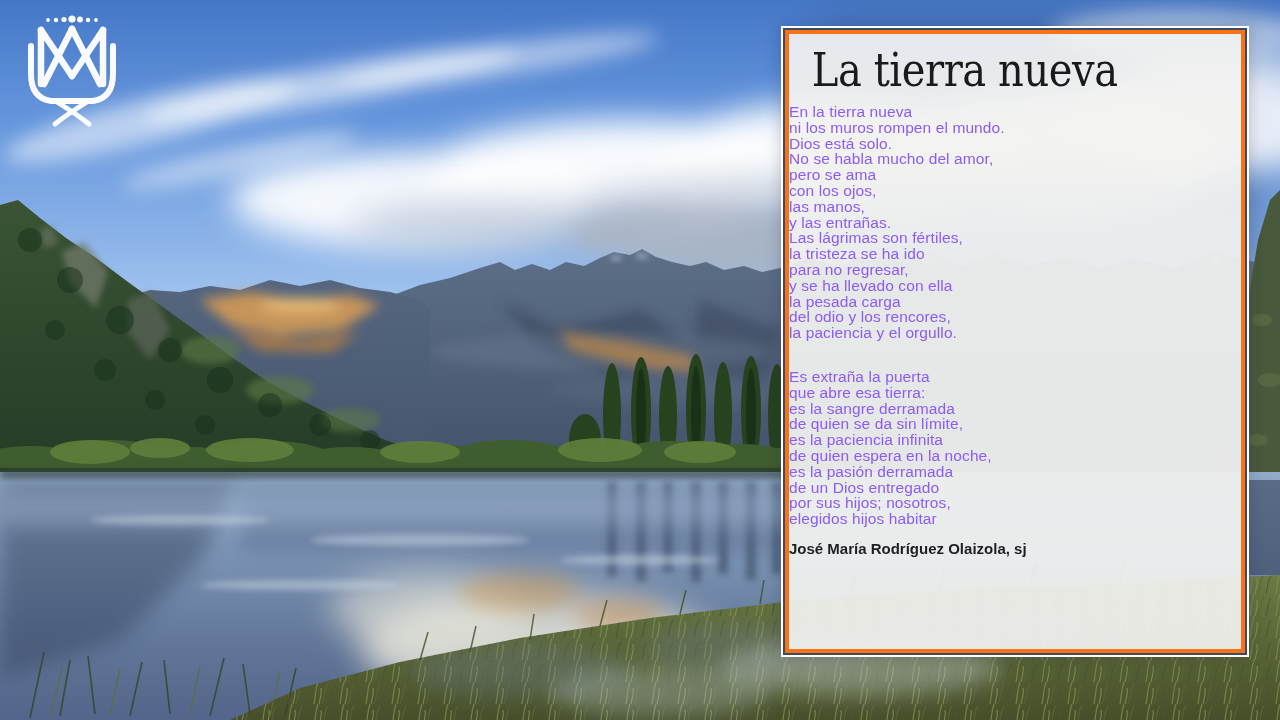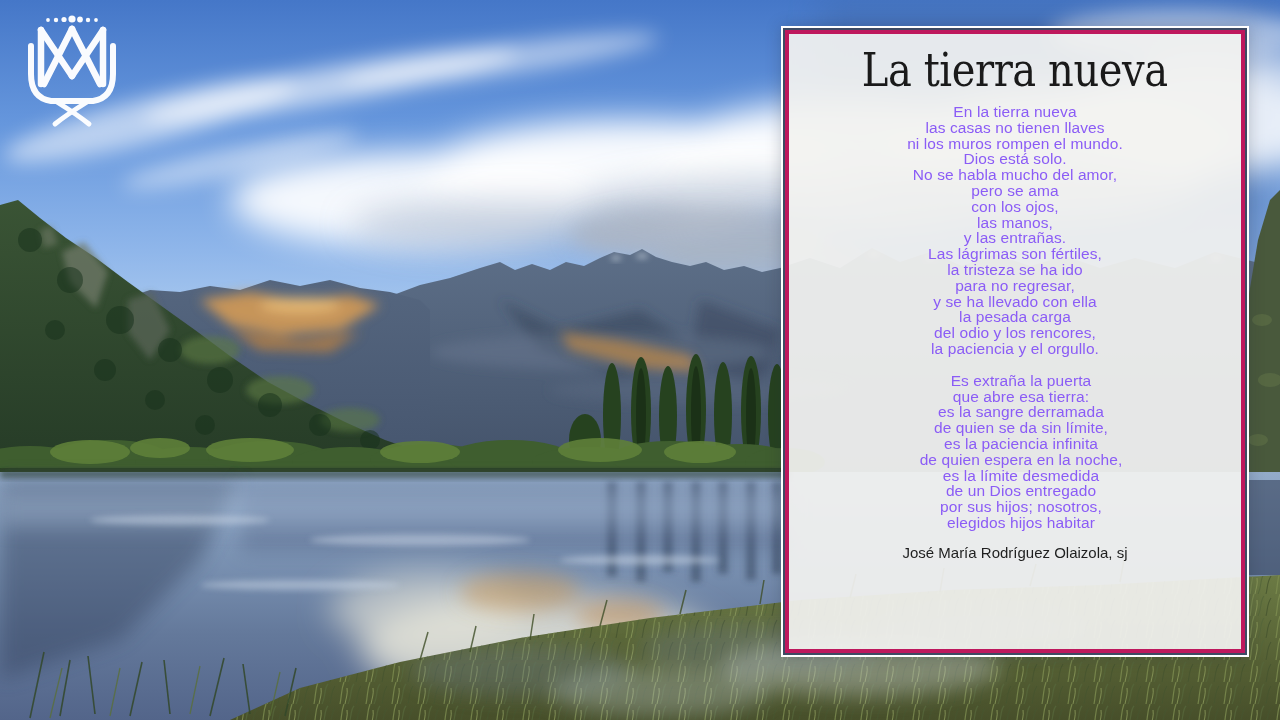--- a/index.html
+++ b/index.html
@@ -2,29 +2,29 @@
 <html><head>
 <meta charset="utf-8">
 <style>
   html,body{margin:0;padding:0;background:#000;}
   .slide{position:relative;width:1280px;height:720px;overflow:hidden;font-family:"Liberation Sans",sans-serif;}
   .bg{position:absolute;left:0;top:0;width:1280px;height:720px;display:block;}
   .logo{position:absolute;left:27px;top:11px;width:90px;height:120px;opacity:.97;}
   .panel{position:absolute;left:781px;top:26px;width:468px;height:631px;box-sizing:border-box;
          border:2px solid #ffffff;box-shadow:0 0 14px rgba(30,40,60,.25);}
   .frame{width:100%;height:100%;box-sizing:border-box;border:2px solid #3d4a63;}
-  .mat{width:100%;height:100%;box-sizing:border-box;border:4px solid #be185d;
-       background:rgba(242,242,240,0.93);text-align:center;overflow:hidden;}
+  .mat{width:100%;height:100%;box-sizing:border-box;border:4px solid #f97316;
+       background:rgba(242,242,240,0.93);overflow:hidden;}
   .title{margin:0;padding-top:10px;font-family:"DejaVu Serif","Liberation Serif",serif;
          font-weight:400;font-size:46px;line-height:52px;color:#1a1a1a;white-space:nowrap;}
   .title span{display:inline-block;transform:scaleX(.87);transform-origin:center;letter-spacing:-.5px;}
   .poem{margin-top:8px;color:#8b5cf6;font-size:15.5px;line-height:15.8px;letter-spacing:.1px;}
-  .stanza + .stanza{margin-top:16px;padding-left:12px;}
+  .stanza + .stanza{margin-top:28px;}
   .poem-line{white-space:nowrap;}
-  .author{margin-top:13px;font-size:15px;line-height:18px;font-weight:normal;color:#1f1f1f;}
+  .author{margin-top:13px;font-size:15px;line-height:18px;font-weight:bold;color:#1f1f1f;}
 </style>
 </head>
 <body>
 
 <div class="slide">
 
   <svg class="bg" viewBox="0 0 1280 720" aria-hidden="true">
     <defs>
       <linearGradient id="sky" x1="0" y1="0" x2="0" y2="1">
         <stop offset="0" stop-color="#4577c8"></stop>
@@ -314,21 +314,20 @@
     </g>
   </svg>
 
   <div class="panel">
     <div class="frame">
       <div class="mat">
         <h1 class="title"><span>La tierra nueva</span></h1>
         <div class="poem">
             <div class="stanza">
               <div class="poem-line">En la tierra nueva</div>
-              <div class="poem-line">las casas no tienen llaves</div>
               <div class="poem-line">ni los muros rompen el mundo.</div>
               <div class="poem-line">Dios está solo.</div>
               <div class="poem-line">No se habla mucho del amor,</div>
               <div class="poem-line">pero se ama</div>
               <div class="poem-line">con los ojos,</div>
               <div class="poem-line">las manos,</div>
               <div class="poem-line">y las entrañas.</div>
               <div class="poem-line">Las lágrimas son fértiles,</div>
               <div class="poem-line">la tristeza se ha ido</div>
               <div class="poem-line">para no regresar,</div>
@@ -337,21 +336,21 @@
               <div class="poem-line">del odio y los rencores,</div>
               <div class="poem-line">la paciencia y el orgullo.</div>
             </div>
             <div class="stanza">
               <div class="poem-line">Es extraña la puerta</div>
               <div class="poem-line">que abre esa tierra:</div>
               <div class="poem-line">es la sangre derramada</div>
               <div class="poem-line">de quien se da sin límite,</div>
               <div class="poem-line">es la paciencia infinita</div>
               <div class="poem-line">de quien espera en la noche,</div>
-              <div class="poem-line">es la límite desmedida</div>
+              <div class="poem-line">es la pasión derramada</div>
               <div class="poem-line">de un Dios entregado</div>
               <div class="poem-line">por sus hijos; nosotros,</div>
               <div class="poem-line">elegidos hijos habitar</div>
             </div>
           </div>
         <div class="author">José María Rodríguez Olaizola, sj</div>
       </div>
     </div>
   </div>
 

